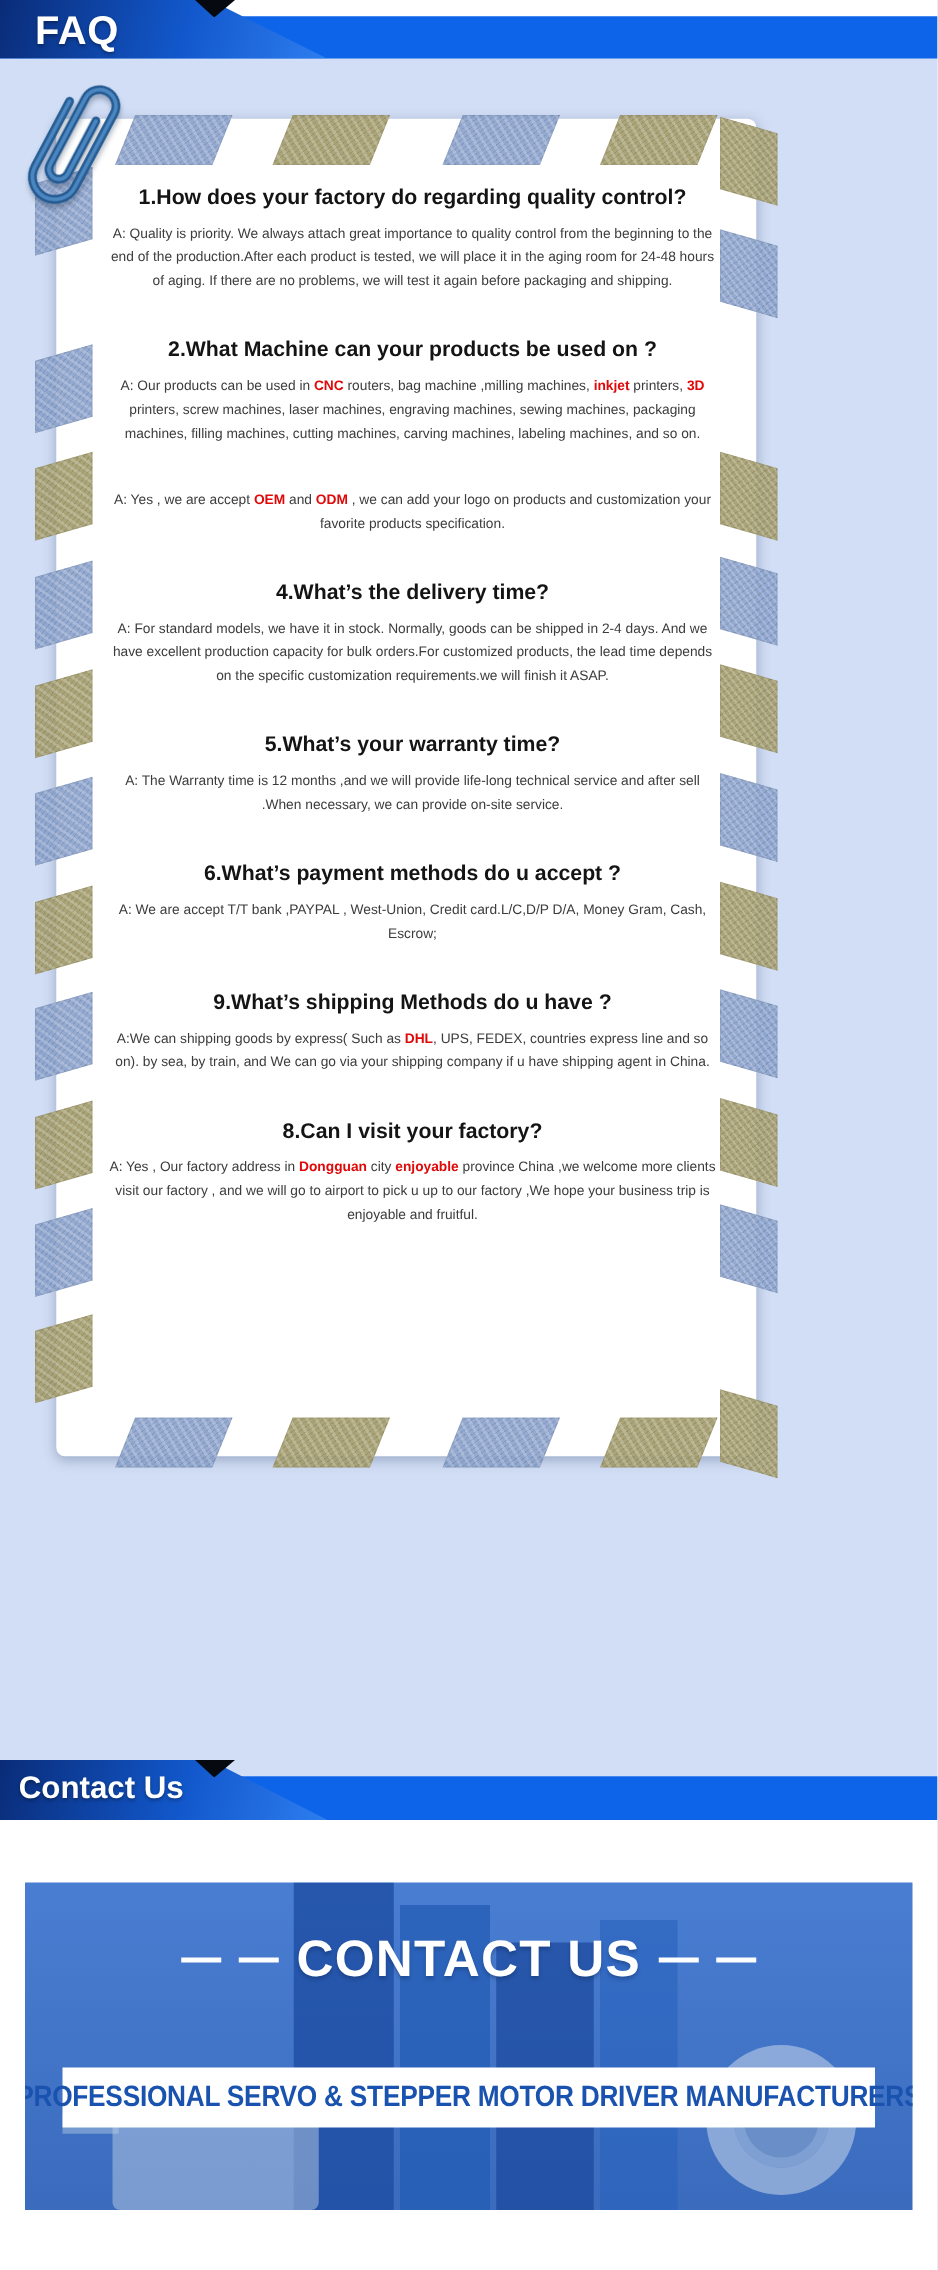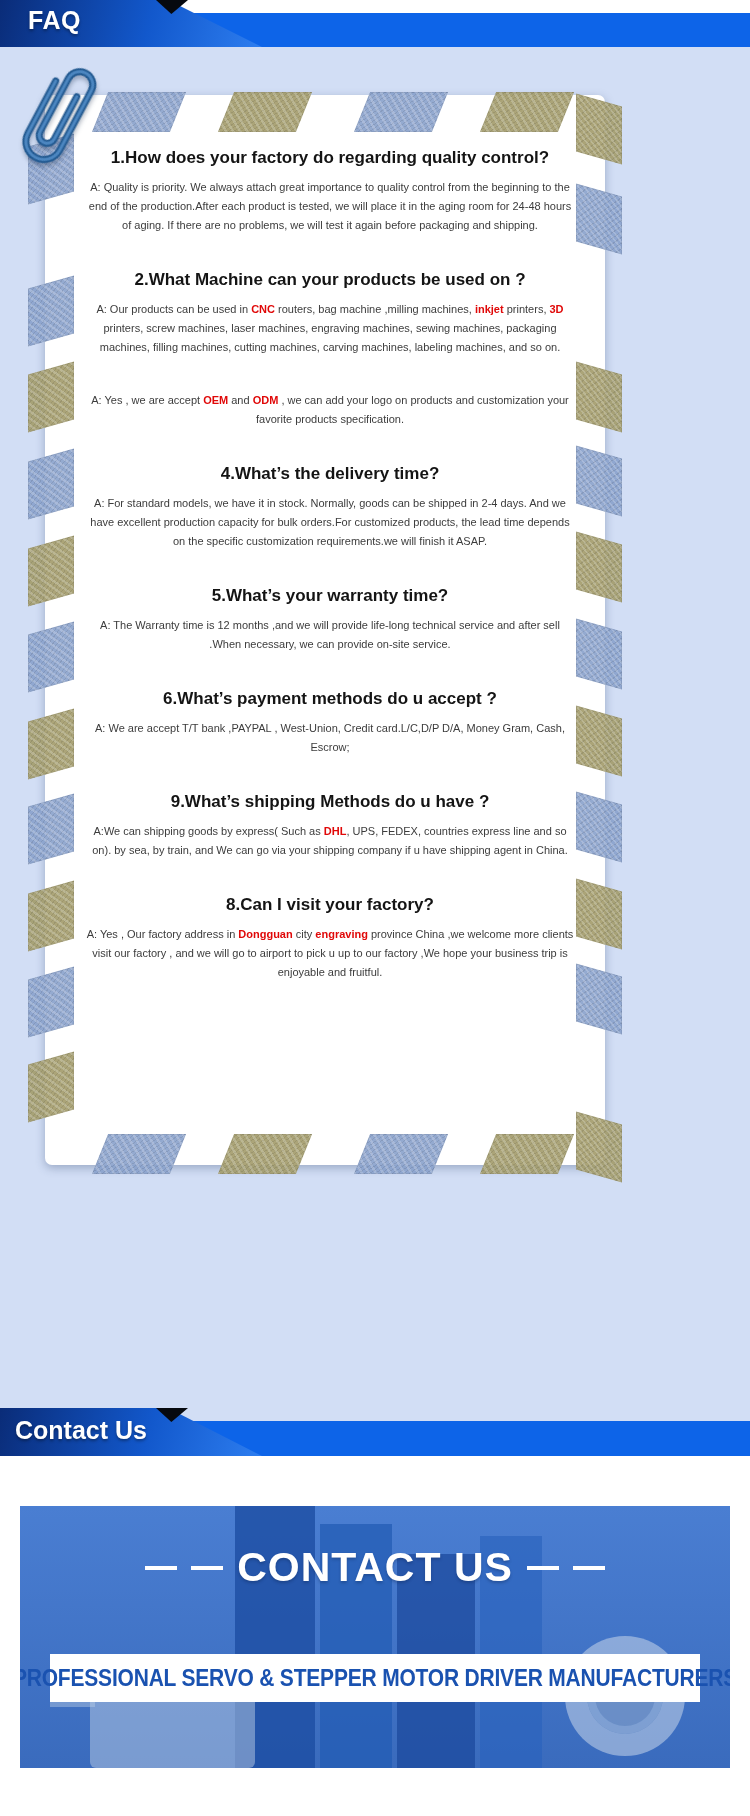--- a/index.html
+++ b/index.html
@@ -25,21 +25,21 @@
     position:absolute;top:0;left:156px;width:32px;height:14px;
     background:#06090f;
     clip-path:polygon(0 0,100% 0,48% 100%);
   }
   .banner .banner-title{
     position:absolute;color:#fff;font-weight:bold;
     text-shadow:0 2px 3px rgba(0,0,0,.35);white-space:nowrap;
   }
   .banner-faq{top:0;height:47px;}
   .banner-faq .bar{top:13px;height:34px;}
-  .banner-faq .banner-title{left:28px;top:6px;font-size:25px;letter-spacing:.5px;}
+  .banner-faq .banner-title{left:28px;top:6px;font-size:32px;letter-spacing:.5px;}
   .banner-contact{top:1408px;height:48px;z-index:6;}
   .banner-contact .bar{top:13px;height:35px;}
   .banner-contact .banner-title{left:15px;top:8px;font-size:25px;}
 
   
   .faq-bg{
     position:absolute;left:0;top:47px;width:750px;height:1374px;
     background:var(--section-bg,#d2def5);z-index:1;
   }
   .paper{
@@ -162,21 +162,21 @@
     <p class="a"><span>A: We are accept T/T bank ,PAYPAL , West-Union, Credit card.L/C,D/P D/A, Money Gram, Cash, Escrow;</span></p>
   </div>
 
   <div class="qa">
     <h3 class="q"><span>9.What’s shipping Methods do u have ?</span></h3>
     <p class="a"><span>A:We can shipping goods by express( Such as </span><span class="hl">DHL</span><span>, UPS, FEDEX, countries express line and so on). by sea, by train, and We can go via your shipping company if u have shipping agent in China.</span></p>
   </div>
 
   <div class="qa">
     <h3 class="q"><span>8.Can I visit your factory?</span></h3>
-    <p class="a"><span>A: Yes , Our factory address in </span><span class="hl">Dongguan</span><span> city </span><span class="hl">engraving</span><span> province China ,we welcome more clients visit our factory , and we will go to airport to pick u up to our factory ,We hope your business trip is enjoyable and fruitful.</span></p>
+    <p class="a"><span>A: Yes , Our factory address in </span><span class="hl">Dongguan</span><span> city </span><span class="hl">enjoyable</span><span> province China ,we welcome more clients visit our factory , and we will go to airport to pick u up to our factory ,We hope your business trip is enjoyable and fruitful.</span></p>
   </div>
 </div>
   </div>
 
   <div id="tapes">
       <div class="tape tape-b" style="left: 100px; top: 92px; width: 78px; height: 40px; transform: skewX(-22deg);"></div>
       <div class="tape tape-k" style="left: 226px; top: 92px; width: 78px; height: 40px; transform: skewX(-22deg);"></div>
       <div class="tape tape-b" style="left: 362px; top: 92px; width: 78px; height: 40px; transform: skewX(-22deg);"></div>
       <div class="tape tape-k" style="left: 488px; top: 92px; width: 78px; height: 40px; transform: skewX(-22deg);"></div>
       <div class="tape tape-b" style="left: 100px; top: 1134px; width: 78px; height: 40px; transform: skewX(-22deg);"></div>

